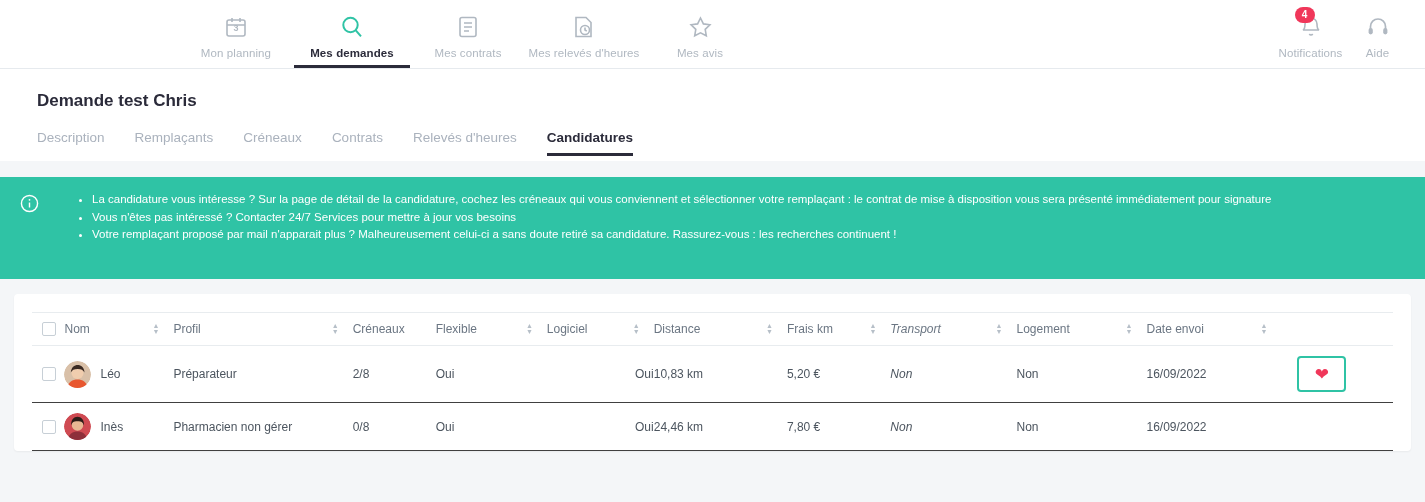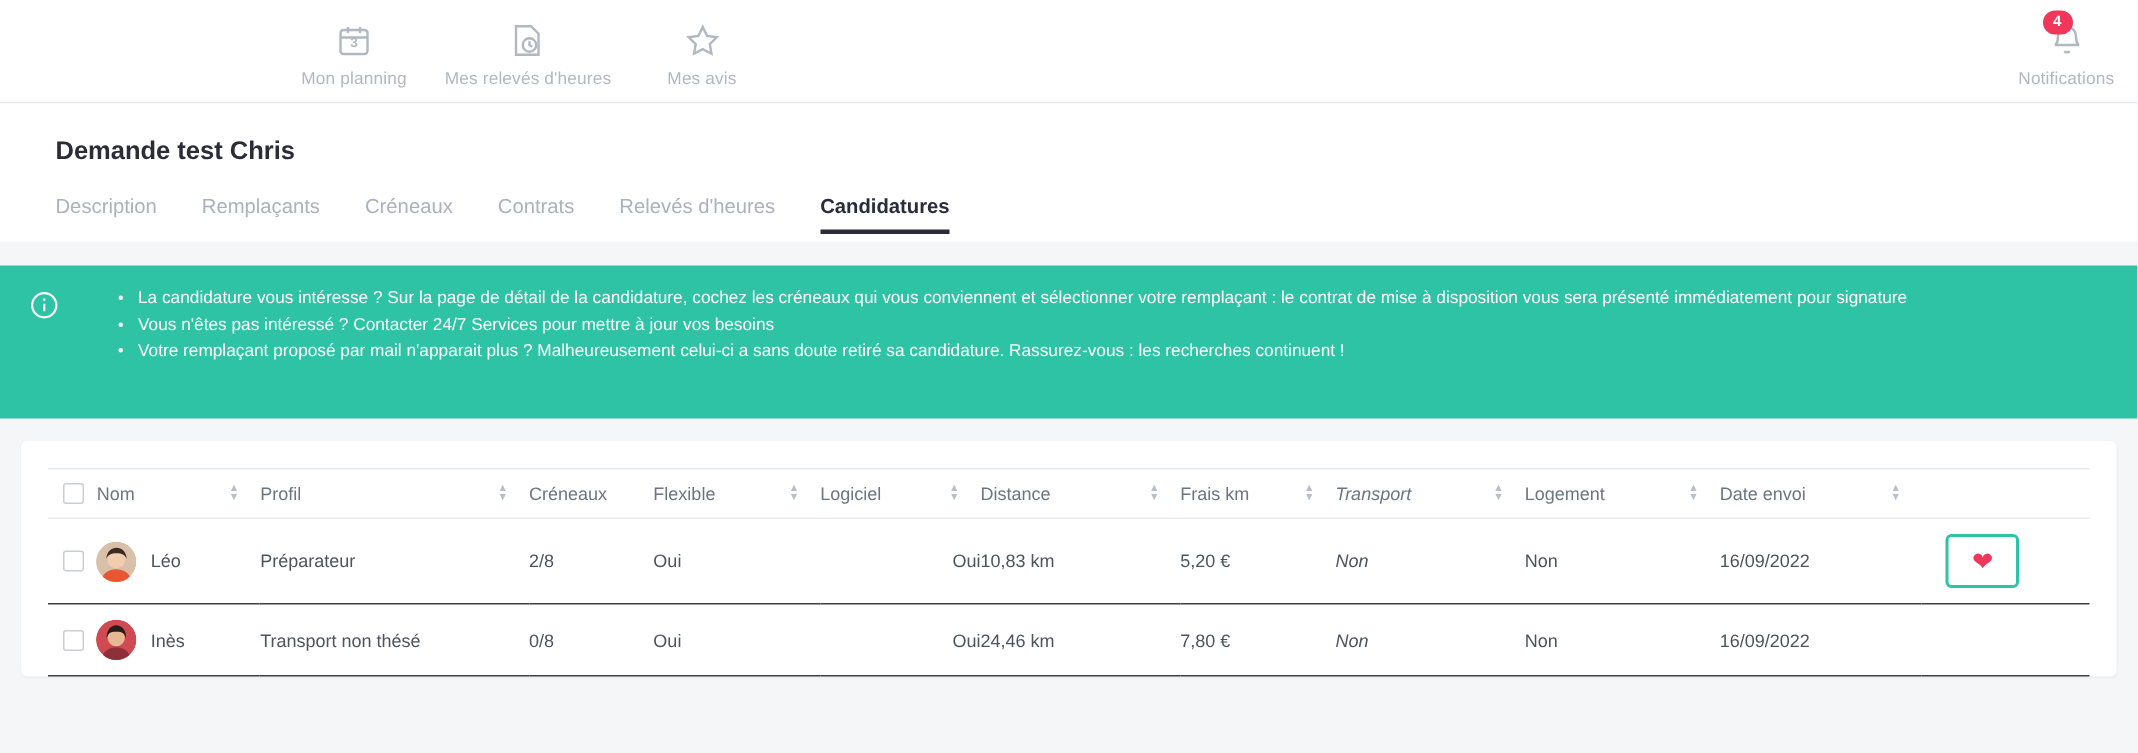--- a/index.html
+++ b/index.html
@@ -228,21 +228,39 @@
       <span class="nav-icon">
         <svg width="24" height="24" viewBox="0 0 24 24" fill="none" stroke="#b0b8c1" stroke-width="1.6">
           <rect x="3" y="5" width="18" height="16" rx="2"></rect>
             <path d="M3 10h18M8 3v4M16 3v4"></path>
         </svg>
         <span class="cal-num">3</span>
       </span>
       <span class="nav-label">Mon planning</span>
     </div>
 
-
+    <div class="nav-item active">
+      <span class="nav-icon">
+        <svg width="26" height="26" viewBox="0 0 26 26" fill="none" stroke="#2fc3a5" stroke-width="2">
+          <circle cx="11.5" cy="11" r="7.2"></circle>
+            <path d="M16.8 16.4L22 22.4"></path>
+        </svg>
+      </span>
+      <span class="nav-label">Mes demandes</span>
+    </div>
+
+    <div class="nav-item">
+      <span class="nav-icon">
+        <svg width="22" height="24" viewBox="0 0 22 24" fill="none" stroke="#b0b8c1" stroke-width="1.6">
+          <rect x="3" y="2.5" width="16" height="19" rx="2"></rect>
+            <path d="M7 8h8M7 12h8M7 16h5"></path>
+        </svg>
+      </span>
+      <span class="nav-label">Mes contrats</span>
+    </div>
 
     <div class="nav-item">
       <span class="nav-icon">
         <svg width="24" height="24" viewBox="0 0 24 24" fill="none" stroke="#b0b8c1" stroke-width="1.6">
           <path d="M4 2.5h10l5 5v14H4z"></path>
             <circle cx="13" cy="15" r="4.5" fill="#fff"></circle>
             <path d="M13 12.5V15l1.8 1.2"></path>
         </svg>
       </span>
       <span class="nav-label">Mes relevés d'heures</span>
@@ -263,20 +281,30 @@
       <span class="nav-icon">
         <svg width="24" height="24" viewBox="0 0 24 24" fill="none" stroke="#b0b8c1" stroke-width="1.6">
           <path d="M12 3a6 6 0 0 0-6 6c0 5-2 6-2 6h16s-2-1-2-6a6 6 0 0 0-6-6z"></path>
             <path d="M10.3 19a2 2 0 0 0 3.4 0"></path>
         </svg>
         <span class="badge">4</span>
       </span>
       <span class="nav-label">Notifications</span>
     </div>
 
+    <div class="nav-item">
+      <span class="nav-icon">
+        <svg width="24" height="24" viewBox="0 0 24 24" fill="none" stroke="#b0b8c1" stroke-width="1.7">
+          <path d="M4.5 14v-2.5a7.5 7.5 0 0 1 15 0V14"></path>
+          <rect x="2.6" y="13" width="4.2" height="6.4" rx="2.1" fill="#b0b8c1" stroke="none"></rect>
+          <rect x="17.2" y="13" width="4.2" height="6.4" rx="2.1" fill="#b0b8c1" stroke="none"></rect>
+        </svg>
+      </span>
+      <span class="nav-label">Aide</span>
+    </div>
 
   </div>
 </div>
 
 <div class="page-head">
   <div class="page-title">Demande test Chris</div>
   <div class="subtabs">
     <div class="subtab">Description</div>
     <div class="subtab">Remplaçants</div>
     <div class="subtab">Créneaux</div>
@@ -447,21 +475,21 @@
                 <svg width="27" height="27" viewBox="0 0 27 27">
                   <circle cx="13.5" cy="13.5" r="13.5" fill="#cf4a52"></circle>
                   <path d="M3.5 27c1.2-6 5.2-8.5 10-8.5S22.3 21 23.5 27z" fill="#8e2f3a"></path>
                   <circle cx="13.5" cy="12" r="5.8" fill="#e8b894"></circle>
                   <path d="M7.2 12.8C6.6 7 10 3.8 13.5 3.8S20.6 7 19.9 12.8c-.6-3.4-2.2-4.6-6.4-4.6s-5.7 1.2-6.3 4.6z" fill="#2c1c18"></path>
                 </svg>
               </span>
               <span>Inès</span>
             </span>
           </td>
-          <td class="col-profil">Transport non thésé</td>
+          <td class="col-profil">Pharmacien non gérer</td>
           <td class="col-creneaux">0/8</td>
           <td class="col-flexible">Oui</td>
           <td class="col-logiciel">Oui</td>
           <td class="col-distance">24,46 km</td>
           <td class="col-frais">7,80 €</td>
           <td class="col-transport">Non</td>
           <td class="col-logement">Non</td>
           <td class="col-date">16/09/2022</td>
           <td class="col-fav fav-cell"></td>
         </tr>

